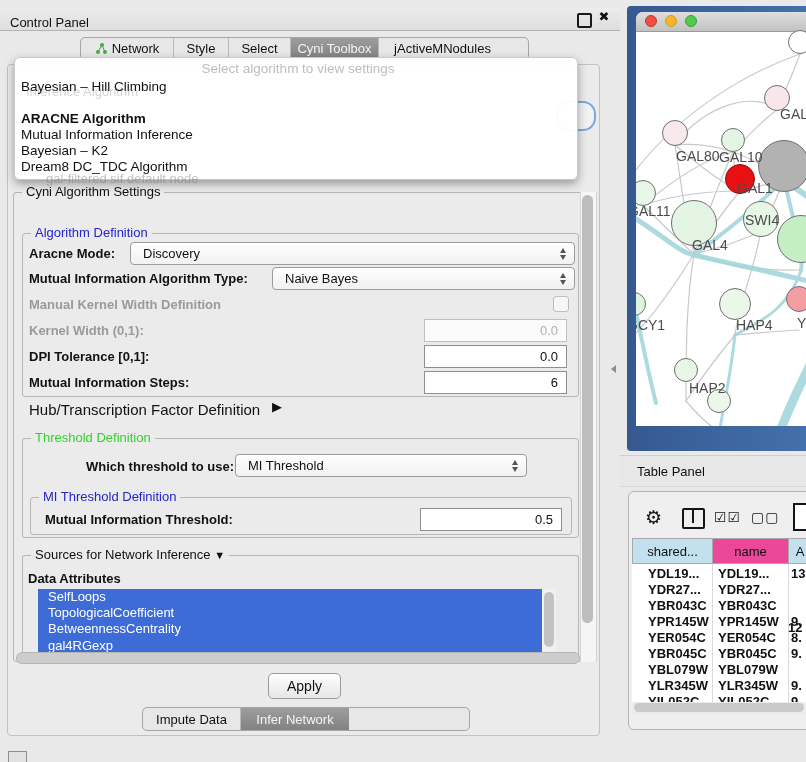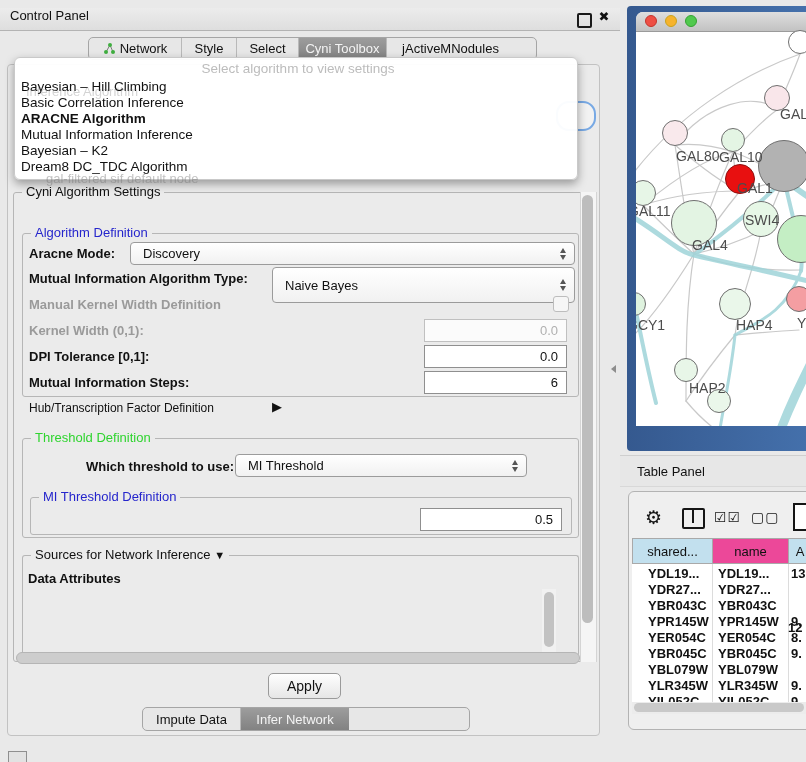--- a/index.html
+++ b/index.html
@@ -3,39 +3,39 @@
 <meta charset="utf-8">
 <style>
   html,body{margin:0;padding:0;}
   body{width:806px;height:762px;overflow:hidden;background:#e9e9e9;
        font-family:"Liberation Sans","DejaVu Sans",sans-serif;color:#111;}
   .abs{position:absolute;}
   .page{position:relative;width:806px;height:762px;overflow:hidden;}
 
   
   .ctrl-titlebar{left:0;top:8px;width:620px;height:23px;background:linear-gradient(#ececec,#dedede);
-     border-bottom:1px solid #b3b3b3;font-size:13px;display:flex;align-items:flex-start;padding-left:10px;box-sizing:border-box;}
+     border-bottom:1px solid #b3b3b3;font-size:13px;display:flex;align-items:flex-end;padding-left:10px;box-sizing:border-box;}
   .float-btn{left:577px;top:13px;width:11px;height:11px;border:2px solid #1a1a1a;border-radius:2px;background:transparent;}
   .close-btn{left:596px;top:9px;width:16px;height:16px;font-size:13px;font-weight:bold;line-height:16px;text-align:center;}
 
   .tabgroup{border:1px solid #a5a5a5;border-radius:5px;background:#e7e7e7;display:flex;overflow:hidden;}
   .tabseg{font-size:13px;display:flex;align-items:center;justify-content:center;border-right:1px solid #b9b9b9;box-sizing:border-box;}
   .tabseg:last-child{border-right:none;}
   .tabseg.sel{background:linear-gradient(#9d9d9d,#828282);color:#f4f4f4;}
 
   .panel-outer{left:7px;top:64px;width:591px;height:670px;border:1px solid #c2c2c2;border-radius:4px;background:#ebebeb;}
 
   
   .grp{border:1px solid #b6b6b6;border-radius:3px;}
   .gttl{position:absolute;top:-9px;left:8px;background:#ebebeb;padding:0 4px;font-size:13px;white-space:nowrap;}
   .blue{color:#2525cc;} .green{color:#2fd42f;}
 
   .lbl{font-size:13px;font-weight:bold;white-space:nowrap;}
   .lbl.dis{color:#9a9a9a;}
-  .plain{font-size:12px;white-space:nowrap;}
+  .plain{font-size:15px;white-space:nowrap;}
 
   .combo{background:linear-gradient(#ffffff,#f1f1f1);border:1px solid #9b9b9b;border-radius:4px;
      font-size:13px;display:flex;align-items:center;padding:0 16px 0 12px;box-sizing:border-box;}
   .stepper{position:absolute;right:7px;top:50%;width:7px;height:12px;margin-top:-6px;}
   .stepper:before,.stepper:after{content:"";position:absolute;left:0;border-left:3.5px solid transparent;border-right:3.5px solid transparent;}
   .stepper:before{top:0;border-bottom:5px solid #555;}
   .stepper:after{bottom:0;border-top:5px solid #555;}
 
   .field{background:#fff;border:1px solid #8f8f8f;font-size:13px;display:flex;align-items:center;
      justify-content:flex-end;padding:0 8px;box-sizing:border-box;}
@@ -79,21 +79,21 @@
 <body>
 
 <div class="page">
 
   <div class="abs ctrl-titlebar">
     <span>Control Panel</span>
   </div>
   <div class="abs float-btn"></div>
   <div class="abs close-btn">✖</div>
 
-  <div class="abs tabgroup" style="left:88px;top:37px;width:447px;height:21px;">
+  <div class="abs tabgroup" style="left:80px;top:37px;width:447px;height:21px;">
     <div class="tabseg" style="width:93px;">
       <svg width="13" height="12" viewBox="0 0 13 12" style="margin-right:4px;">
         <line x1="3" y1="9" x2="7" y2="2" stroke="#7a7a7a" stroke-width="1"></line>
         <line x1="7" y1="2" x2="10" y2="9" stroke="#7a7a7a" stroke-width="1"></line>
         <circle cx="3" cy="9" r="2" fill="#3fae3f"></circle>
           <circle cx="7" cy="2" r="2" fill="#3fae3f"></circle>
           <circle cx="10" cy="9" r="2" fill="#3fae3f"></circle>
       </svg>
       <span>Network</span>
     </div>
@@ -111,21 +111,20 @@
     </div>
   </div>
 
   <div class="abs panel-outer"></div>
 
   <div class="abs" style="left:556px;top:101px;width:36px;height:26px;border:2px solid #78a9e4;border-radius:13px;background:#f2f2f2;z-index:5;"></div>
 
   <div class="abs popup">
     <div class="pop-item" style="top:3px;color:#bcbcbc;text-align:center;width:554px;">Select algorithm to view settings</div>
     <div class="pop-item" style="top:21px;">Bayesian – Hill Climbing</div>
-    <div class="pop-item" style="top:37px;">Basic Correlation Inference</div>
     <div class="pop-item" style="top:53px;font-weight:bold;">ARACNE Algorithm</div>
     <div class="pop-item" style="top:69px;">Mutual Information Inference</div>
     <div class="pop-item" style="top:85px;">Bayesian – K2</div>
     <div class="pop-item" style="top:101px;">Dream8 DC_TDC Algorithm</div>
   </div>
   <div class="ghost" style="left:26px;top:84px;color:rgba(110,110,110,0.30);">Inference Algorithm</div>
   <div class="ghost" style="left:46px;top:171px;color:rgba(120,120,120,0.45);text-align:right;">gal-filtered sif default node</div>
 
   <div class="abs grp" style="left:13px;top:192px;width:577px;height:468px;">
     <span class="gttl">Cyni Algorithm Settings</span>
@@ -133,21 +132,21 @@
 
   <div class="abs grp" style="left:22px;top:233px;width:555px;height:162px;">
     <span class="gttl blue">Algorithm Definition</span>
   </div>
   <span class="abs lbl" style="left:29px;top:246px;">Aracne Mode:</span>
   <div class="abs combo" style="left:130px;top:242px;width:445px;height:23px;">
     <span>Discovery</span>
     <span class="stepper"></span>
   </div>
   <span class="abs lbl" style="left:29px;top:271px;">Mutual Information Algorithm Type:</span>
-  <div class="abs combo" style="left:272px;top:267px;width:303px;height:36px;">
+  <div class="abs combo" style="left:272px;top:267px;width:303px;height:23px;">
     <span>Naive Bayes</span>
     <span class="stepper"></span>
   </div>
   <span class="abs lbl dis" style="left:29px;top:297px;">Manual Kernel Width Definition</span>
   <div class="abs checkbox" style="left:553px;top:296px;"></div>
   <span class="abs lbl dis" style="left:29px;top:323px;">Kernel Width (0,1):</span>
   <div class="abs field dis" style="left:424px;top:319px;width:143px;height:23px;">
     <span>0.0</span>
   </div>
   <span class="abs lbl" style="left:29px;top:349px;">DPI Tolerance [0,1]:</span>
@@ -166,31 +165,38 @@
     <span class="gttl green">Threshold Definition</span>
   </div>
   <span class="abs lbl" style="left:86px;top:459px;">Which threshold to use:</span>
   <div class="abs grp" style="left:30px;top:497px;width:540px;height:36px;background:#ebebeb;">
     <span class="gttl blue">MI Threshold Definition</span>
   </div>
   <div class="abs combo" style="left:235px;top:454px;width:292px;height:23px;">
     <span>MI Threshold</span>
     <span class="stepper"></span>
   </div>
+  <span class="abs lbl" style="left:45px;top:512px;">Mutual Information Threshold:</span>
   <div class="abs field" style="left:420px;top:508px;width:142px;height:23px;">
     <span>0.5</span>
   </div>
 
   <div class="abs grp" style="left:22px;top:555px;width:555px;height:100px;border-bottom:none;">
     <span class="gttl">
       <span>Sources for Network Inference</span>
       <span style="font-size:11px;">▼</span>
     </span>
   </div>
   <span class="abs lbl" style="left:28px;top:571px;">Data Attributes</span>
+  <div class="abs" style="left:38px;top:589px;width:518px;height:64px;background:#fff;overflow:hidden;">
+    <div class="li-item">SelfLoops</div>
+    <div class="li-item">TopologicalCoefficient</div>
+    <div class="li-item">BetweennessCentrality</div>
+    <div class="li-item">gal4RGexp</div>
+  </div>
   <div class="abs" style="left:542px;top:589px;width:14px;height:64px;background:#f1f1f1;"></div>
   <div class="abs thumb" style="left:544px;top:592px;width:10px;height:55px;background:#c2c2c2;"></div>
 
   <div class="abs thumb" style="left:16px;top:652px;width:562px;height:10px;background:#cdcdcd;border:1px solid #b5b5b5;"></div>
   <div class="abs vscroll-track" style="left:580px;top:192px;width:15px;height:470px;"></div>
   <div class="abs thumb" style="left:582px;top:195px;width:11px;height:428px;"></div>
 
   <div class="abs btn" style="left:268px;top:673px;width:71px;height:24px;">
     <span>Apply</span>
   </div>

